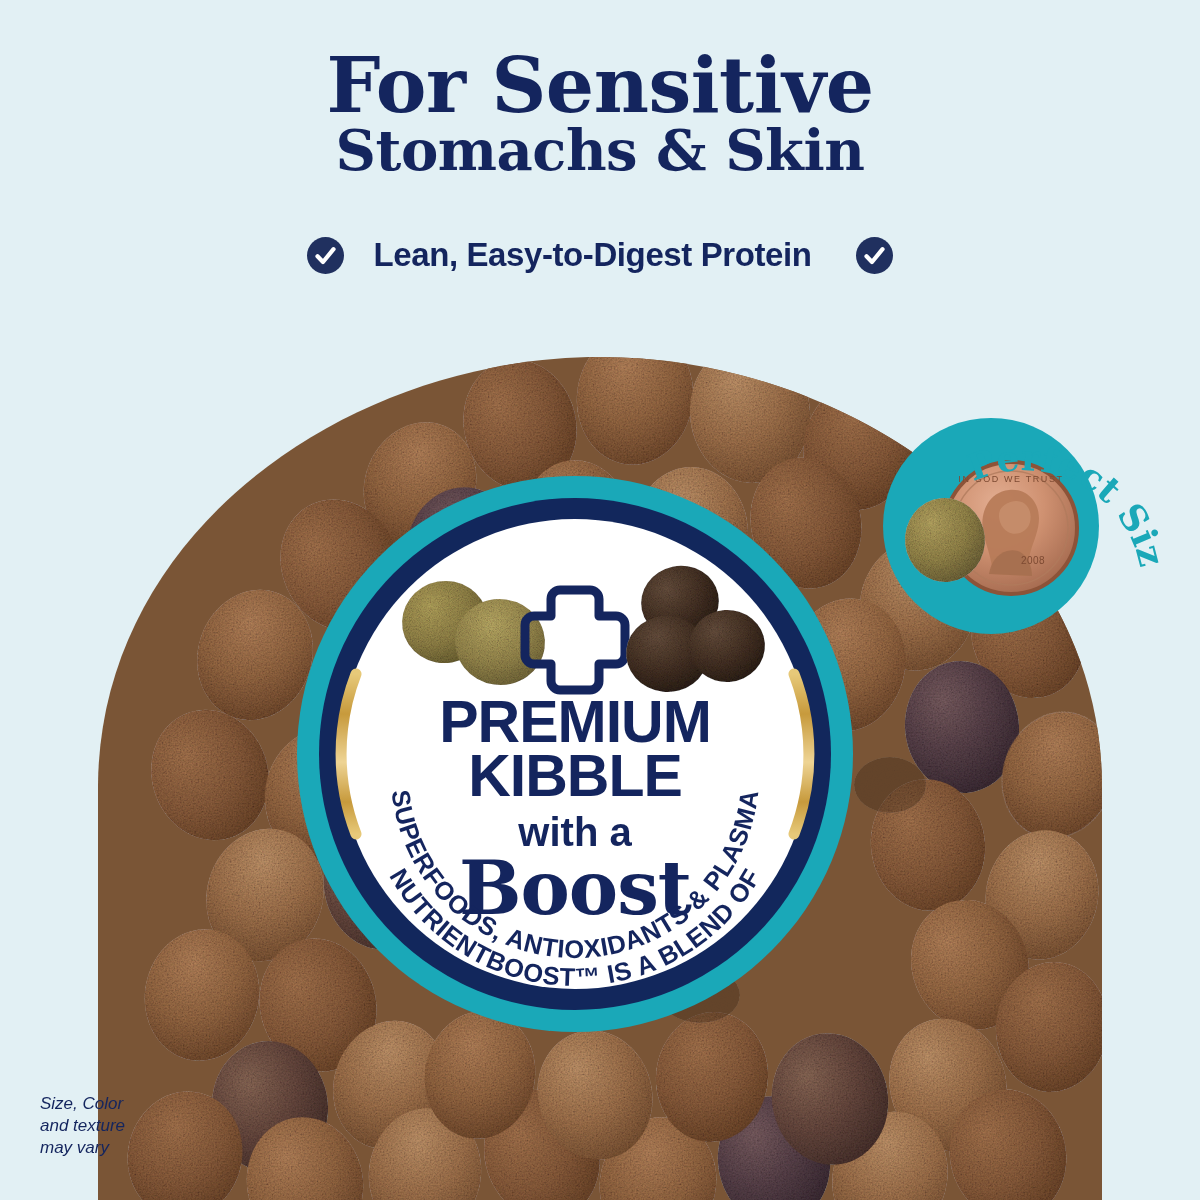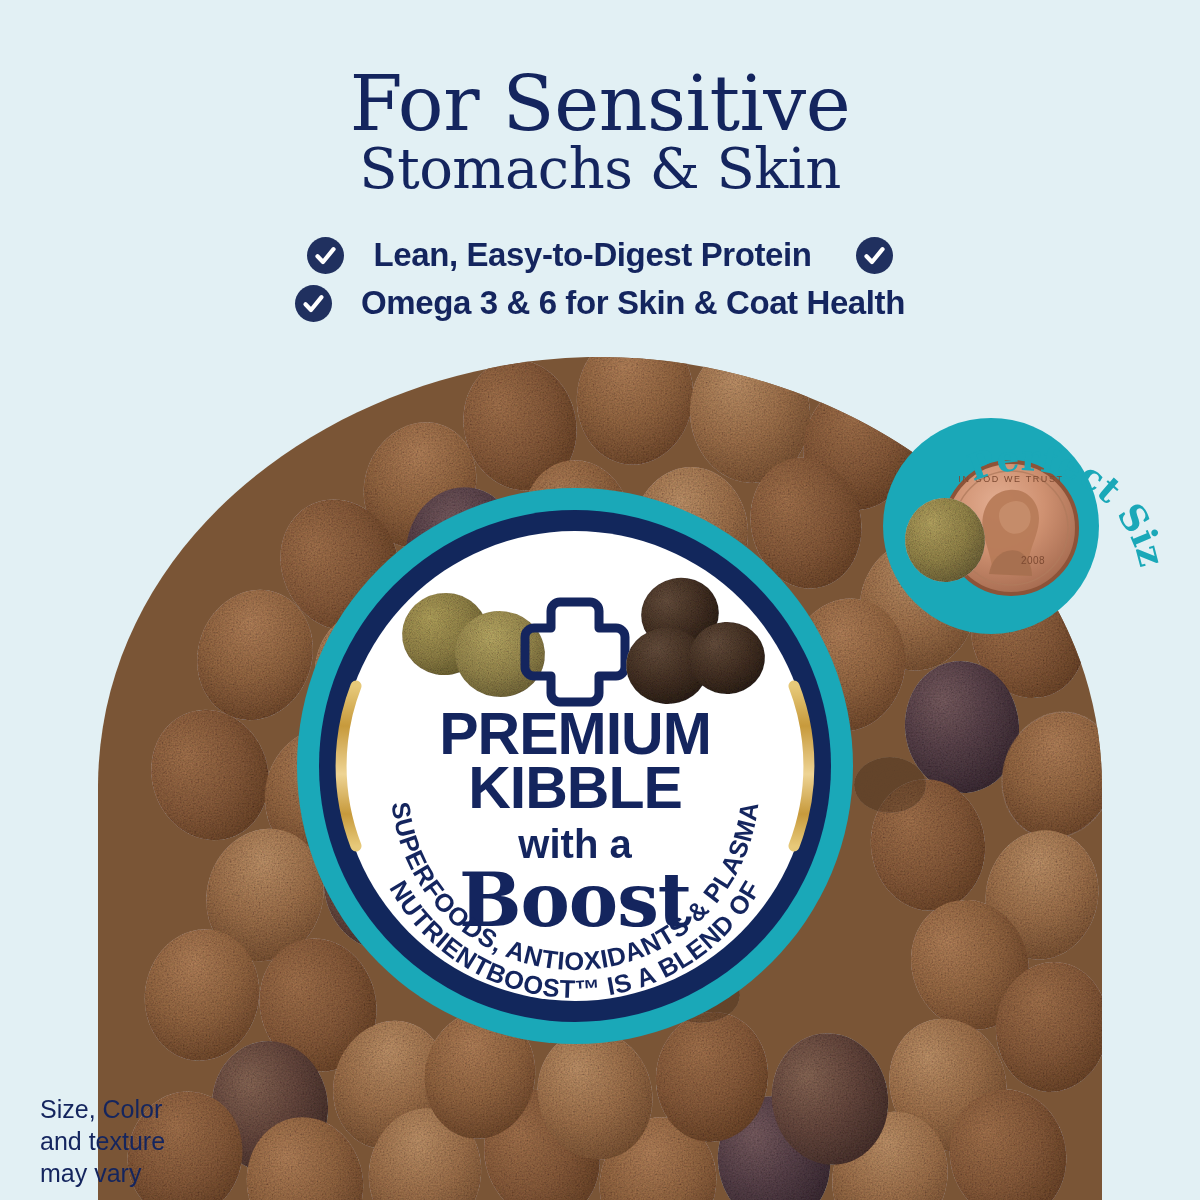--- a/index.html
+++ b/index.html
@@ -24,25 +24,24 @@
 
   
   #headline {
     position: absolute;
     top: 48px;
     left: 0;
     width: 1200px;
     text-align: center;
     color: #14255e;
     font-family: "DejaVu Serif", "Liberation Serif", serif;
-    font-weight: normal;
+    font-weight: bold;
     font-size: 76px;
     line-height: 0.99;
     letter-spacing: -0.5px;
-    margin-top: 18px;
   }
   #headline .hl-line { display: block; white-space: nowrap; }
   #headline .hl2 { font-size: 56px; }
 
   
   #bullets {
     position: absolute;
     top: 236px;
     left: 0;
     width: 1200px;
@@ -83,21 +82,21 @@
     top: 355px;
     width: 1020px;
     height: 845px;
   }
   #pile svg { display: block; width: 100%; height: 100%; }
 
   
   #main-badge {
     position: absolute;
     left: 295px;
-    top: 486px;
+    top: 474px;
     width: 560px;
     height: 560px;
     text-align: center;
   }
   #main-badge svg { display: block; width: 100%; height: 100%; }
 
   .bq-premium {
     font-family: "Liberation Sans", sans-serif;
     font-weight: bold;
     font-size: 59px;
@@ -140,23 +139,24 @@
     font-size: 36px;
     fill: #1aa8b8;
   }
 
   
   #disclaimer {
     position: absolute;
     left: 40px;
     top: 1093px;
     color: #14255e;
-    font-size: 25px;
+    font-size: 17px;
     line-height: 1.28;
     font-weight: normal;
+    font-style: italic;
   }
   #disclaimer span { display: block; white-space: nowrap; }
 </style>
 </head>
 <body>
 
 <div id="stage">
 
   <div id="headline">
     <span class="hl-line hl1">For Sensitive</span>
@@ -174,30 +174,20 @@
         <span>Lean, Easy-to-Digest Protein</span>
       </div>
       <div class="bullet">
         <span class="check-badge">
           <svg width="37" height="37" viewBox="0 0 37 37">
             <path d="M10.5 19.2 L16 25 L26.5 12.2" fill="none" stroke="#ffffff" stroke-width="4.2" stroke-linecap="round" stroke-linejoin="round"></path>
           </svg>
         </span>
       </div>
     </div>
-    <div class="bullet-row">
-      <div class="bullet">
-        <span class="check-badge">
-          <svg width="37" height="37" viewBox="0 0 37 37">
-            <path d="M10.5 19.2 L16 25 L26.5 12.2" fill="none" stroke="#ffffff" stroke-width="4.2" stroke-linecap="round" stroke-linejoin="round"></path>
-          </svg>
-        </span>
-        <span>Omega 3 &amp; 6 for Skin &amp; Coat Health</span>
-      </div>
-    </div>
   </div>
 
   <div id="pile">
     <svg viewBox="0 0 1020 845" preserveAspectRatio="none">
       <defs>
         <clipPath id="pileClip">
           <path d="M510,2
                    C 760,2 1010,175 1012,430
                    L 1012,845 L 8,845 L 8,430
                    C 10,175 260,2 510,2 Z"></path>

